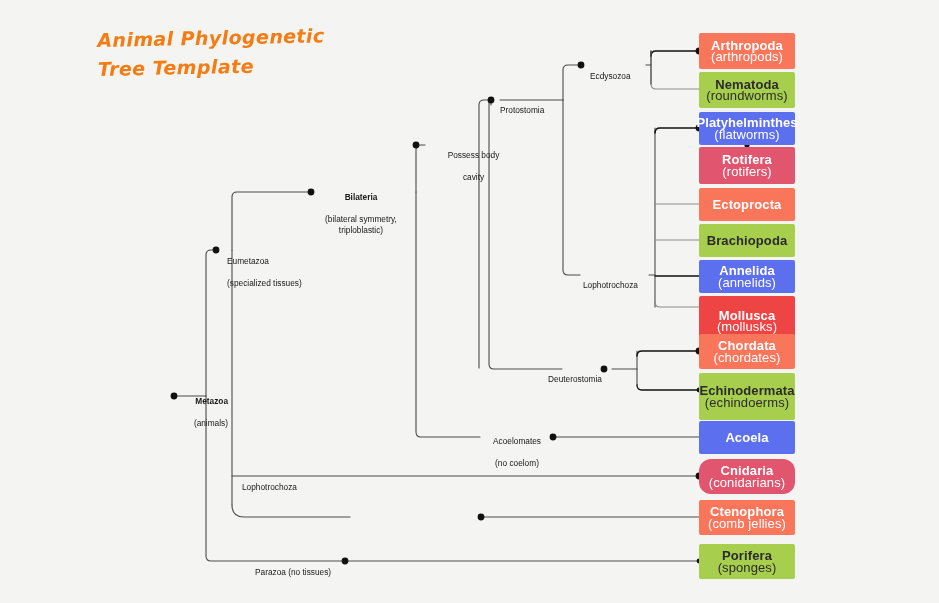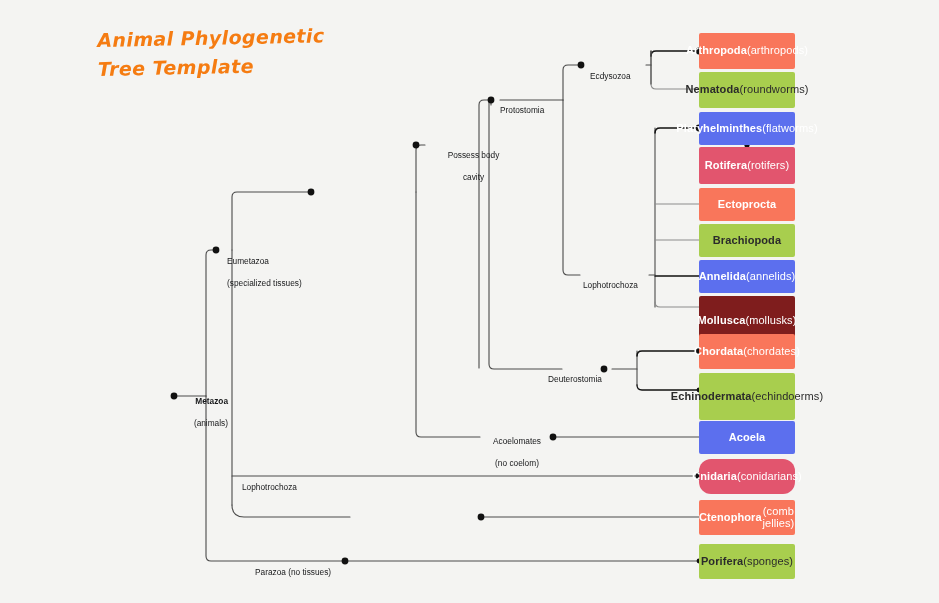--- a/index.html
+++ b/index.html
@@ -35,24 +35,24 @@
     transform: rotate(-1.2deg);
     transform-origin: left top;
     white-space: pre-line;
   }
   svg { position:absolute; top:0; left:0; overflow:visible; }
   .leafbox {
     position: absolute;
     width: 96px;
     border-radius: 2px;
     display: flex;
-    flex-direction: row;
+    flex-direction: column;
     align-items: center;
     justify-content: center;
-    font-size: 11px;
+    font-size: 13px;
     line-height: 11.5px;
     text-align: center;
     box-sizing: border-box;
     font-weight: 700;
     letter-spacing: 0.1px;
   }
   .leafbox .l2 { font-weight: 400; }
   .nodelabel {
     position: absolute;
     font-size: 8.3px;
@@ -152,20 +152,25 @@
   <div class="nodelabel nl-right" style="left:227px; top:245px; width:150px;">
     <span class="l1">Eumetazoa</span>
     <span class="l2">(specialized tissues)</span>
   </div>
 
   <div class="nodelabel nl-right bold-first" style="left:108px; top:385px; width:120px; text-align:right;">
     <span class="l1">Metazoa</span>
     <span class="l2">(animals)</span>
   </div>
 
+  <div class="nodelabel nl-center bold-first" style="left:311px; top:181px; width:100px;">
+    <span class="l1">Bilateria</span>
+    <span class="l2" style="white-space:pre-line;">(bilateral symmetry,
+triploblastic)</span>
+  </div>
 
   <div class="nodelabel nl-center" style="left:406px; top:139px; width:135px;">
     <span class="l1">Possess body</span>
     <span class="l2">cavity</span>
   </div>
 
   <div class="nodelabel nl-right" style="left:500px; top:94px; width:60px;">
     <span class="l1">Protostomia</span>
   </div>
 
@@ -223,21 +228,21 @@
   <div class="leafbox" style="left:699px; top:224px; height:33px; background:#A8CE4E; color:#2b2b2b;">
     <span class="l1">Brachiopoda</span>
     <span class="l2"></span>
   </div>
 
   <div class="leafbox" style="left:699px; top:260px; height:33px; background:#5C6FEE; color:#ffffff;">
     <span class="l1">Annelida</span>
     <span class="l2">(annelids)</span>
   </div>
 
-  <div class="leafbox" style="left:699px; top:296px; height:50px; background:#7f1d1d; color:#ffffff;">
+  <div class="leafbox" style="left:699px; top:296px; height:50px; background:#ef4444; color:#ffffff;">
     <span class="l1">Mollusca</span>
     <span class="l2">(mollusks)</span>
   </div>
 
   <div class="leafbox" style="left:699px; top:334px; height:35px; background:#F9765B; color:#ffffff;">
     <span class="l1">Chordata</span>
     <span class="l2">(chordates)</span>
   </div>
 
   <div class="leafbox" style="left:699px; top:373px; height:47px; background:#A8CE4E; color:#2b2b2b;">

